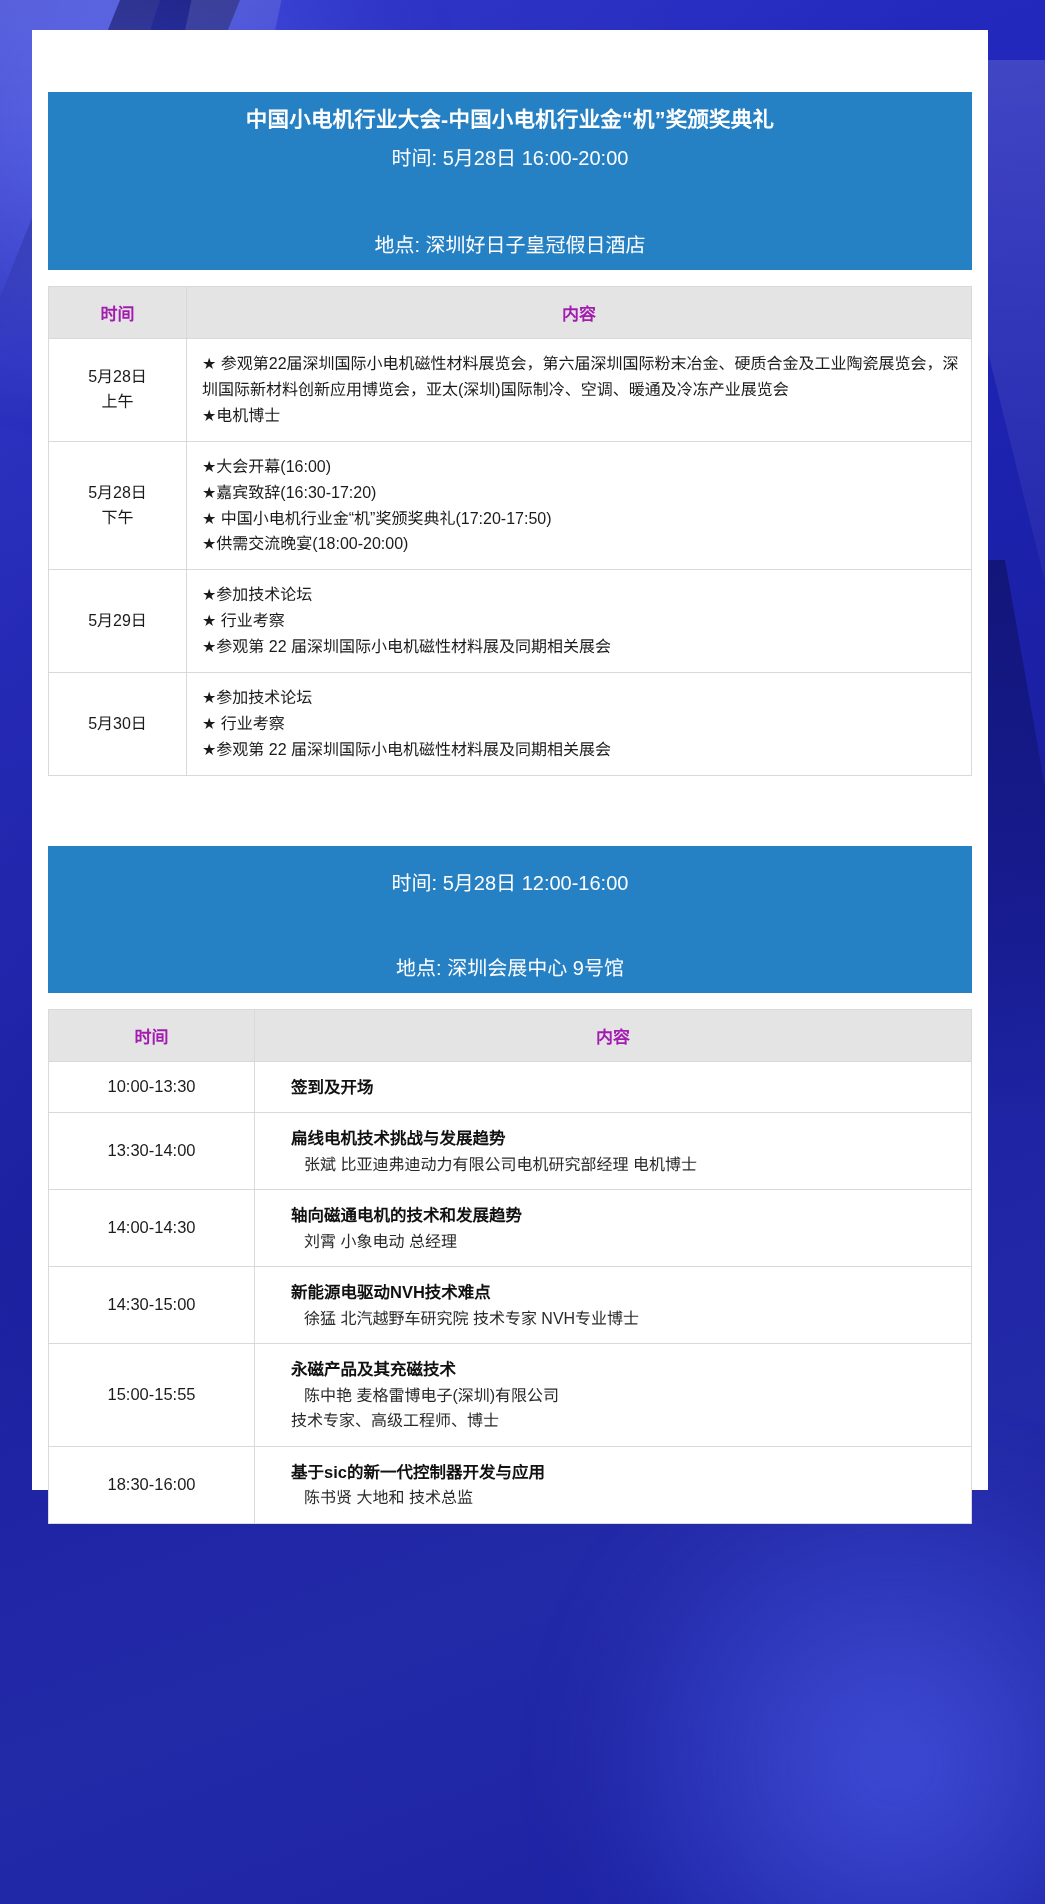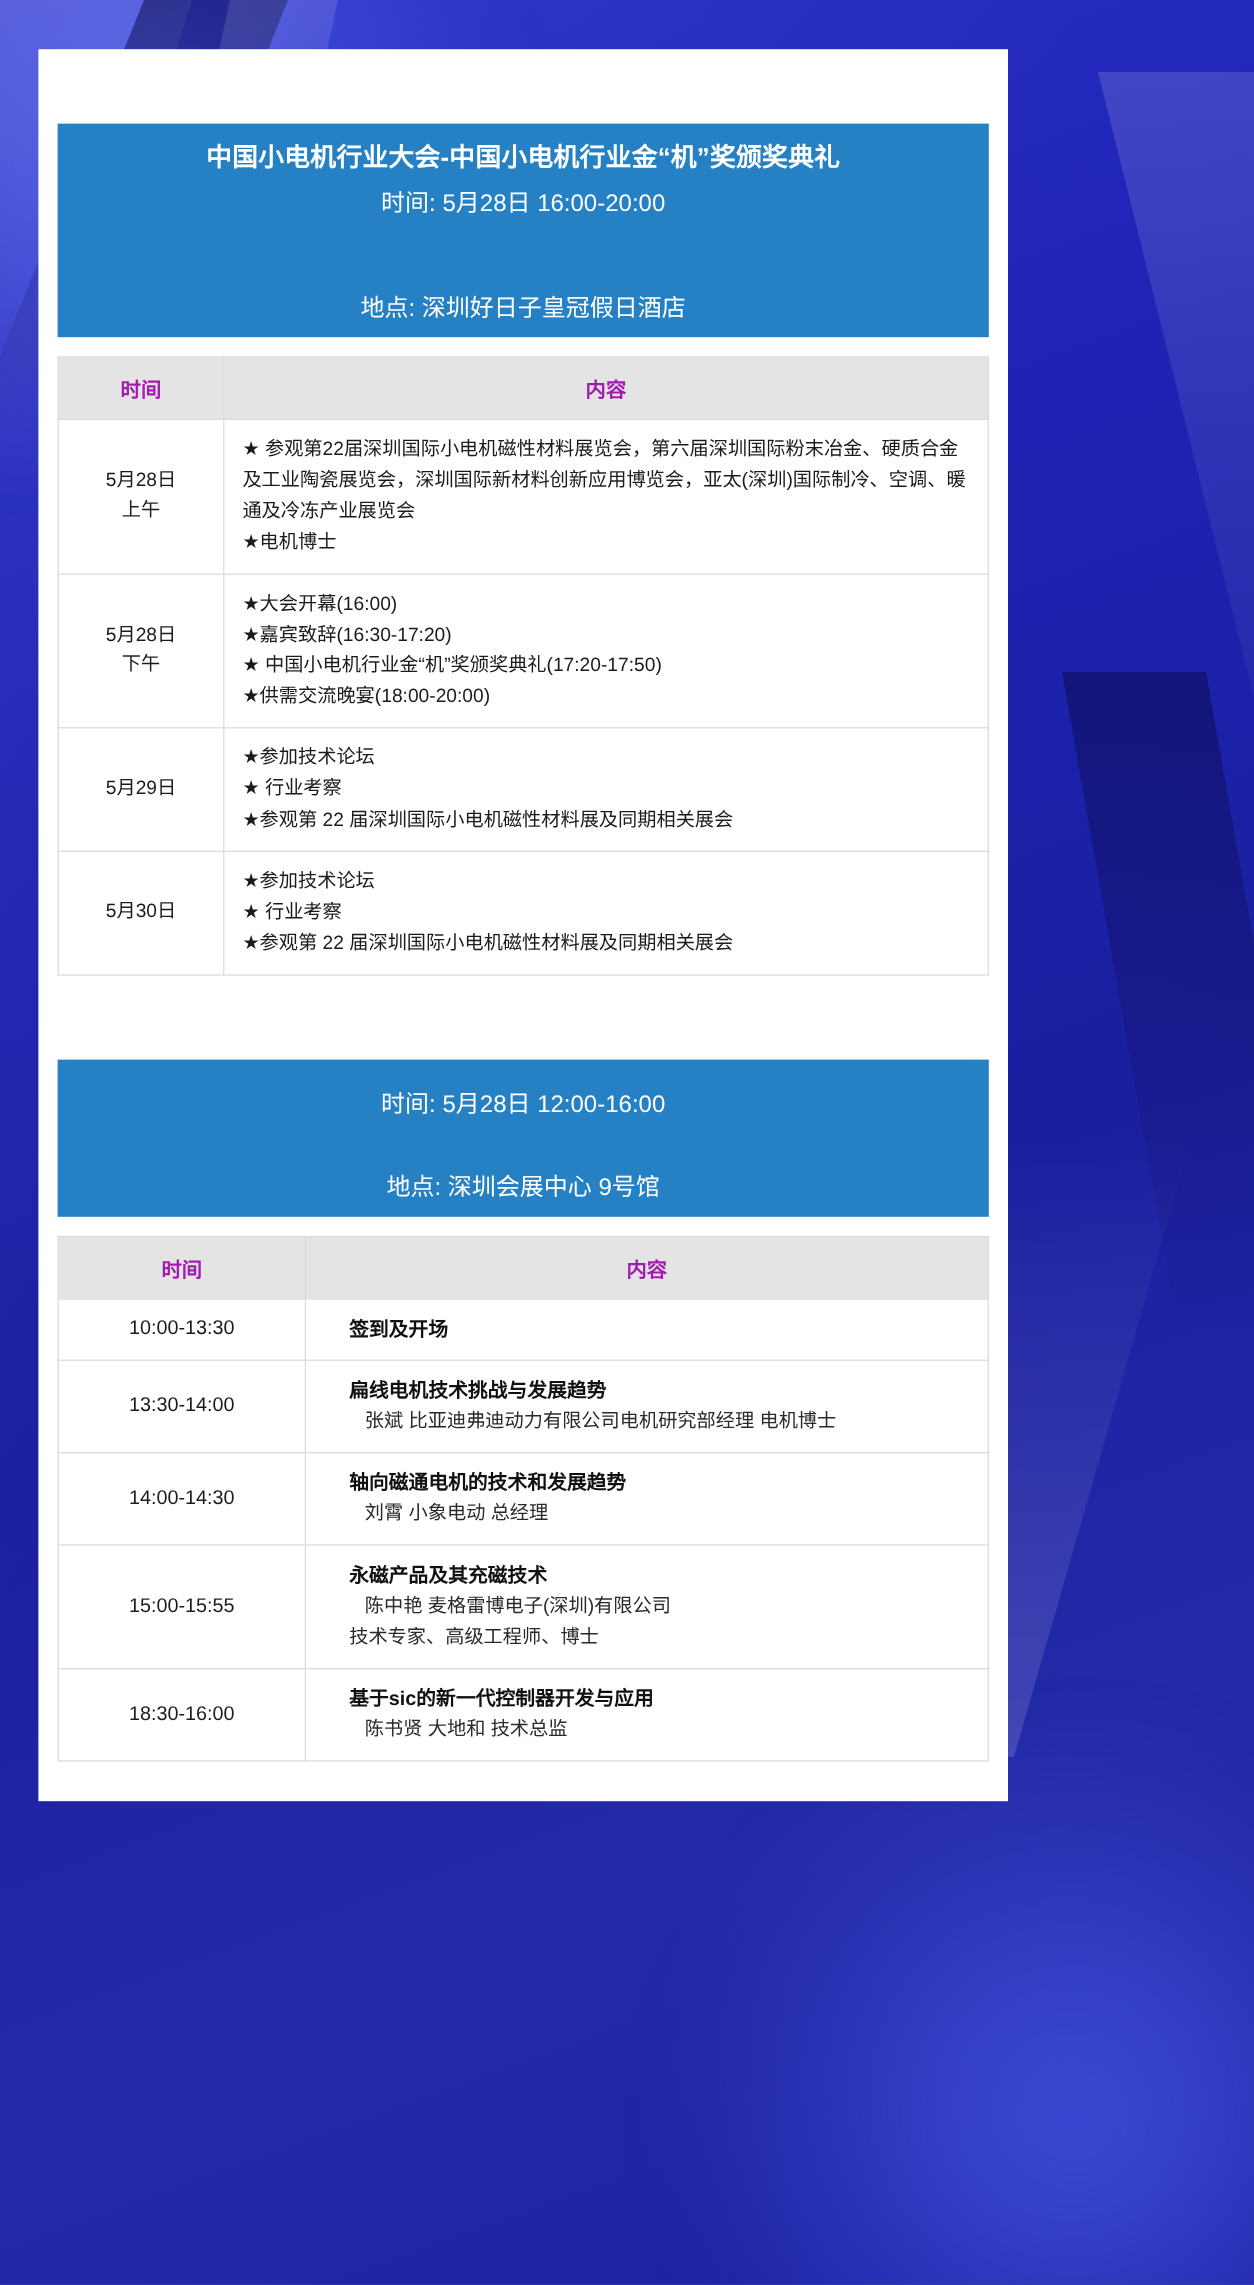--- a/index.html
+++ b/index.html
@@ -39,25 +39,24 @@
     border-radius: 50%;
     filter: blur(40px);
     background: radial-gradient(circle, rgba(90,110,255,0.55) 0%, rgba(40,50,190,0) 70%);
   }
 
   
   #content-card {
     position: absolute;
     left: 32px;
     top: 30px;
-    width: 808px;
+    width: 956px;
     height: 1460px;
     background: #ffffff;
     z-index: 5;
-    margin-top: 11px;
   }
 
   .card-inner {
     padding: 62px 16px 0 16px;
   }
 
   
   .banner {
     background: #2581c4;
     color: #ffffff;
@@ -78,21 +77,21 @@
   .banner-sub {
     margin-top: 7px;
     font-size: 20px;
     font-weight: normal;
     display: flex;
     justify-content: center;
     gap: 58px;
     white-space: nowrap;
     flex-direction: column;
   }
-  .banner-sub.tight { gap: 40px; }
+  .banner-sub.tight { gap: 56px; }
 
   
   .organizer-row {
     border: 1px solid #d8d8d8;
     border-top: none;
     background: #ffffff;
     text-align: center;
     padding: 13px 8px;
     font-size: 16.5px;
     color: #222222;
@@ -274,20 +273,27 @@
           </td>
         </tr>
         <tr>
           <td class="time-cell">14:00-14:30</td>
           <td class="content-cell">
             <div class="talk-title">轴向磁通电机的技术和发展趋势</div>
             <div class="talk-speaker">刘霄  小象电动 总经理</div>
           </td>
         </tr>
         <tr>
+          <td class="time-cell">14:30-15:00</td>
+          <td class="content-cell">
+            <div class="talk-title">新能源电驱动NVH技术难点</div>
+            <div class="talk-speaker">徐猛  北汽越野车研究院 技术专家 NVH专业博士</div>
+          </td>
+        </tr>
+        <tr>
           <td class="time-cell">15:00-15:55</td>
           <td class="content-cell">
             <div class="talk-title">永磁产品及其充磁技术</div>
             <div class="talk-speaker">陈中艳 麦格雷博电子(深圳)有限公司</div>
             <div class="talk-speaker l2">技术专家、高级工程师、博士</div>
           </td>
         </tr>
         <tr>
           <td class="time-cell">18:30-16:00</td>
           <td class="content-cell">

